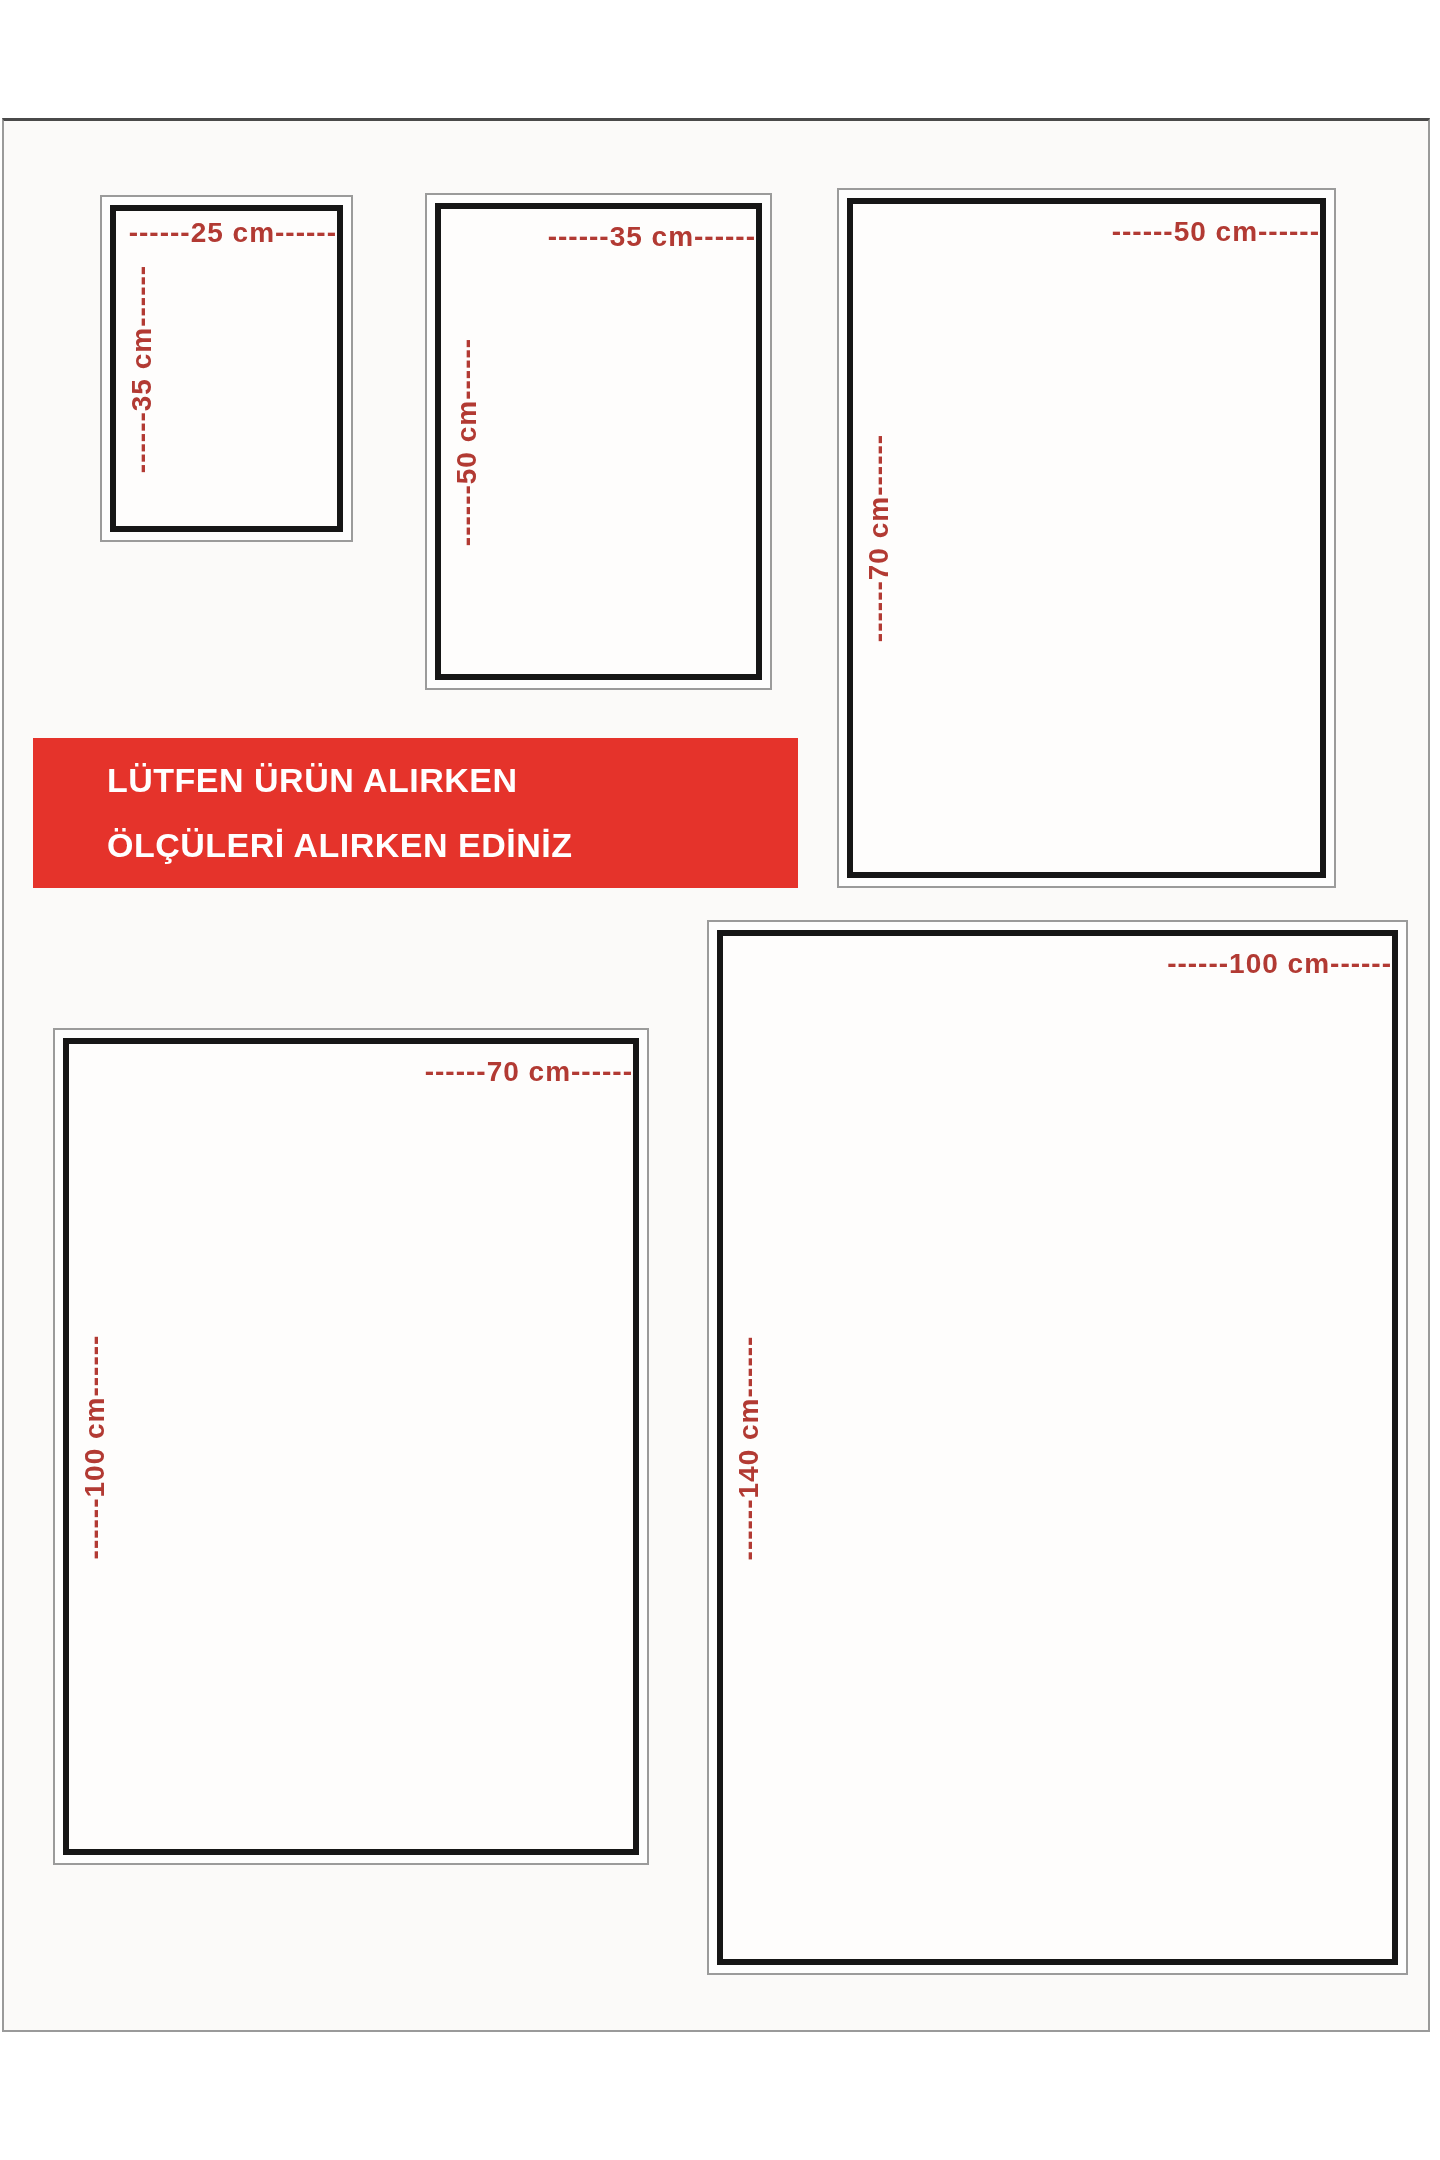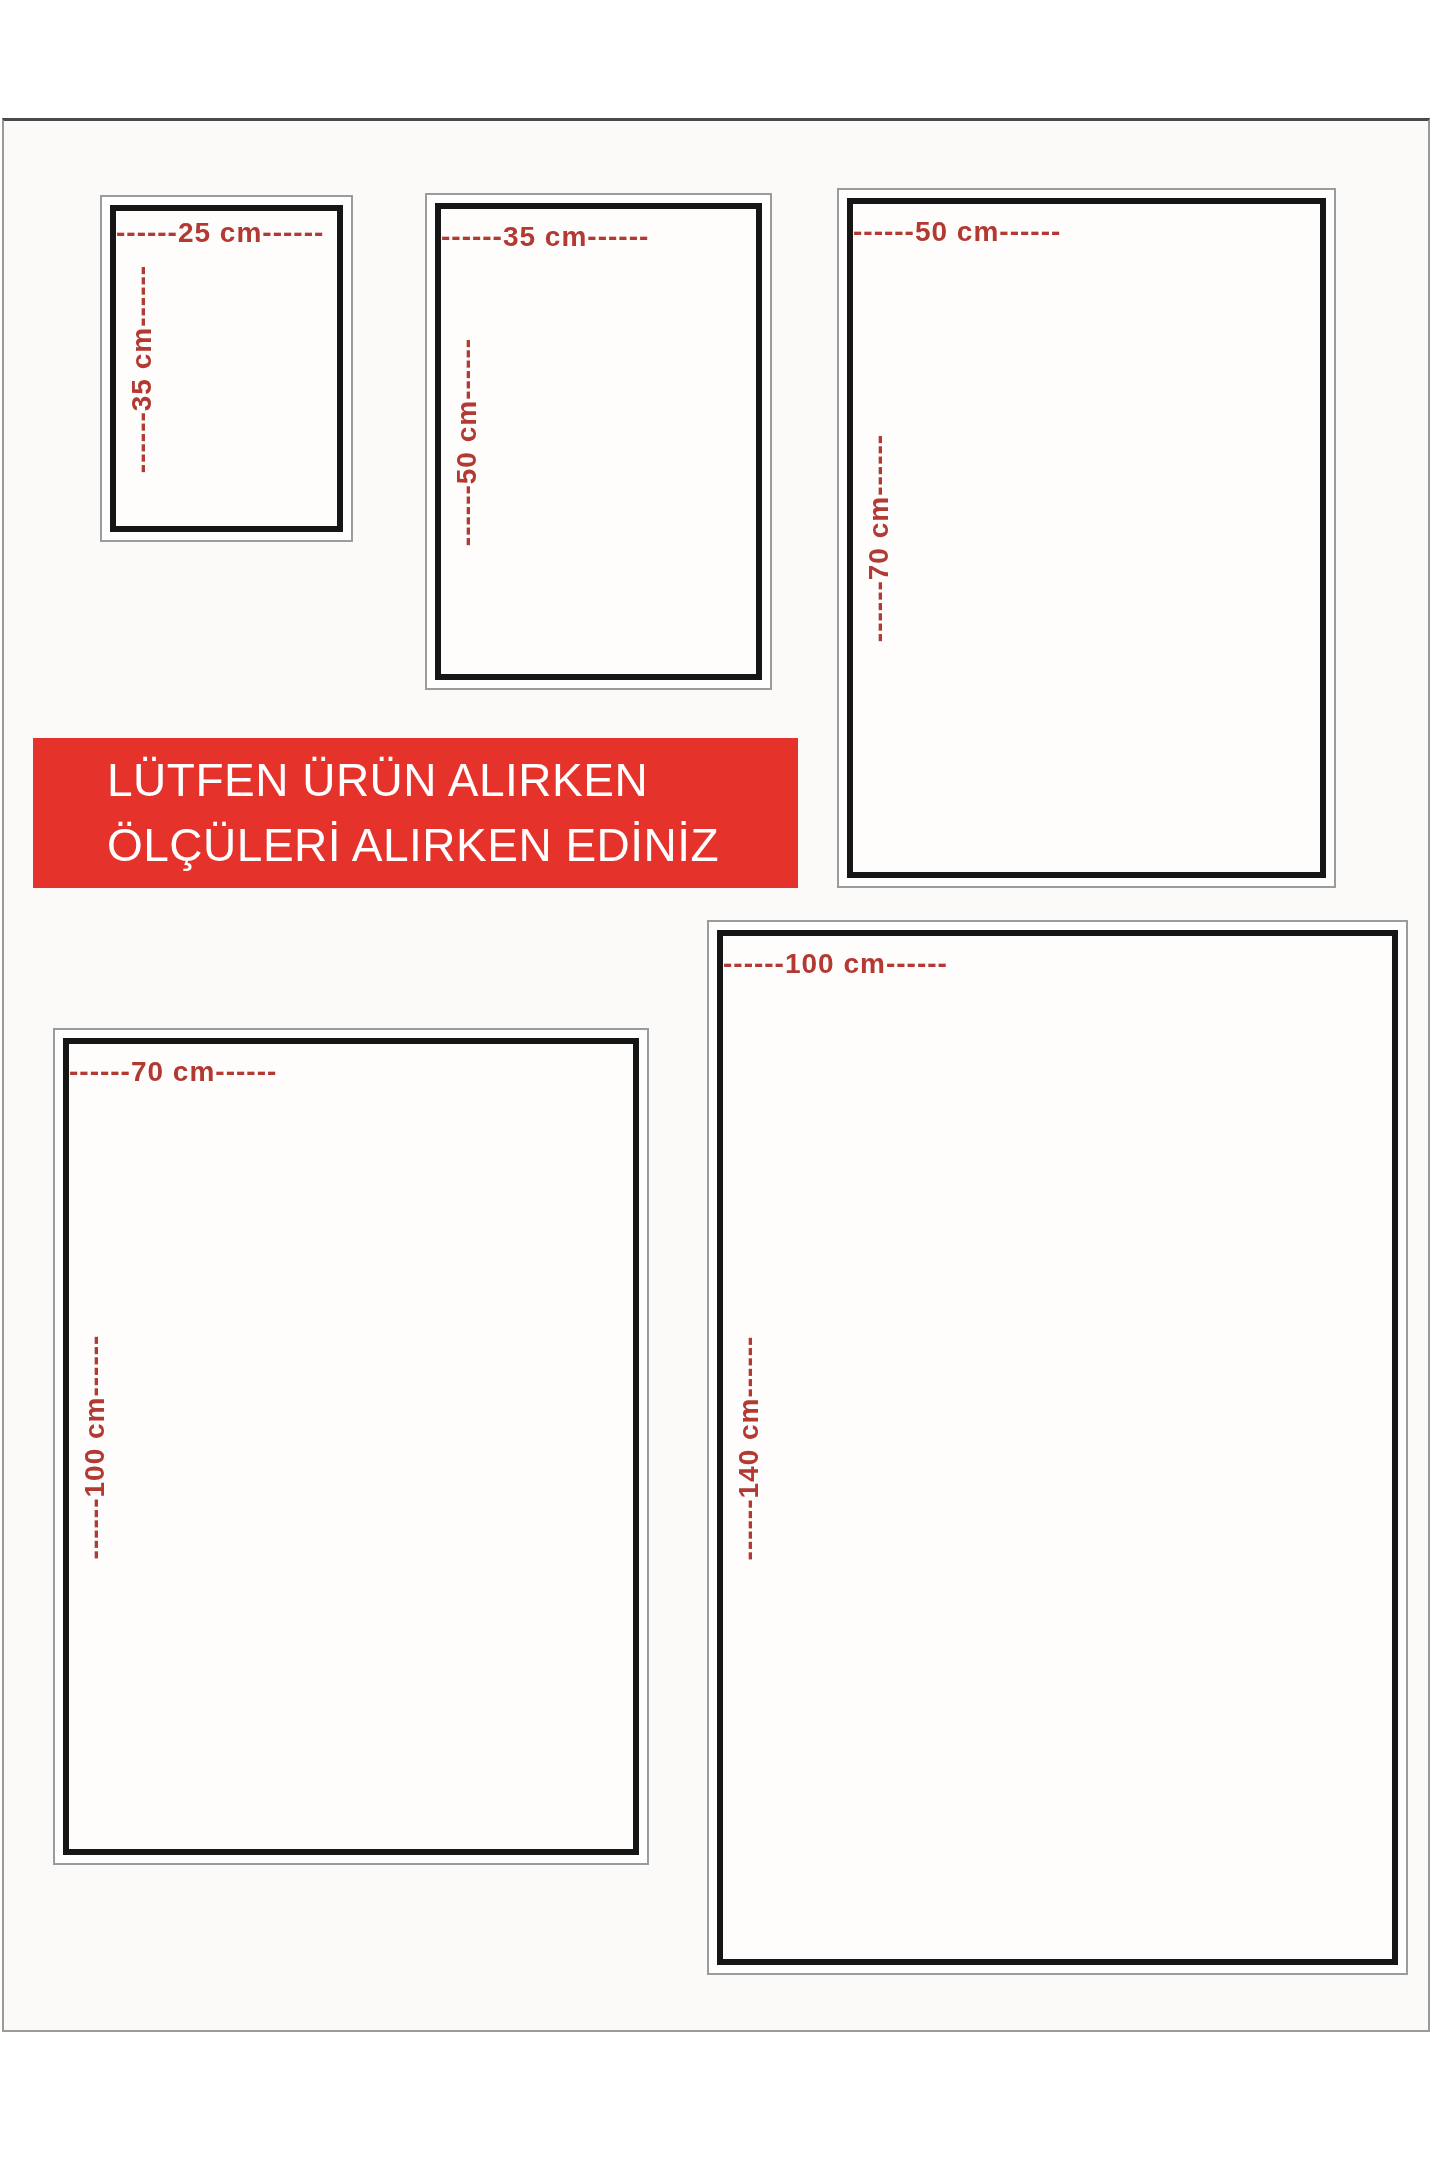--- a/index.html
+++ b/index.html
@@ -49,21 +49,21 @@
   .box2 { left: 425px; top: 193px; width: 347px; height: 497px; }
   .box3 { left: 837px; top: 188px; width: 499px; height: 700px; }
   .box4 { left: 53px;  top: 1028px; width: 596px; height: 837px; }
   .box5 { left: 707px; top: 920px;  width: 701px; height: 1055px; }
 
   .top-label {
     position: absolute;
     left: 0;
     right: 0;
     top: 12px;
-    text-align: left;
+    text-align: right;
     color: #b23a33;
     font-size: 28px;
     font-weight: bold;
     letter-spacing: 1px;
     white-space: nowrap;
   }
   .box1 .top-label { top: 6px; }
   .side-label {
     position: absolute;
     left: 26px;
@@ -87,22 +87,22 @@
     left: 33px;
     top: 738px;
     width: 765px;
     height: 150px;
     background: #e5332b;
     box-sizing: border-box;
     padding: 10px 0 0 74px;
   }
   .banner .line {
     color: #ffffff;
-    font-size: 46px;
-    font-weight: normal;
+    font-size: 34px;
+    font-weight: bold;
     line-height: 65px;
     letter-spacing: 0.5px;
     white-space: nowrap;
   }
 </style>
 </head>
 <body>
 
 <div class="stage">
 

